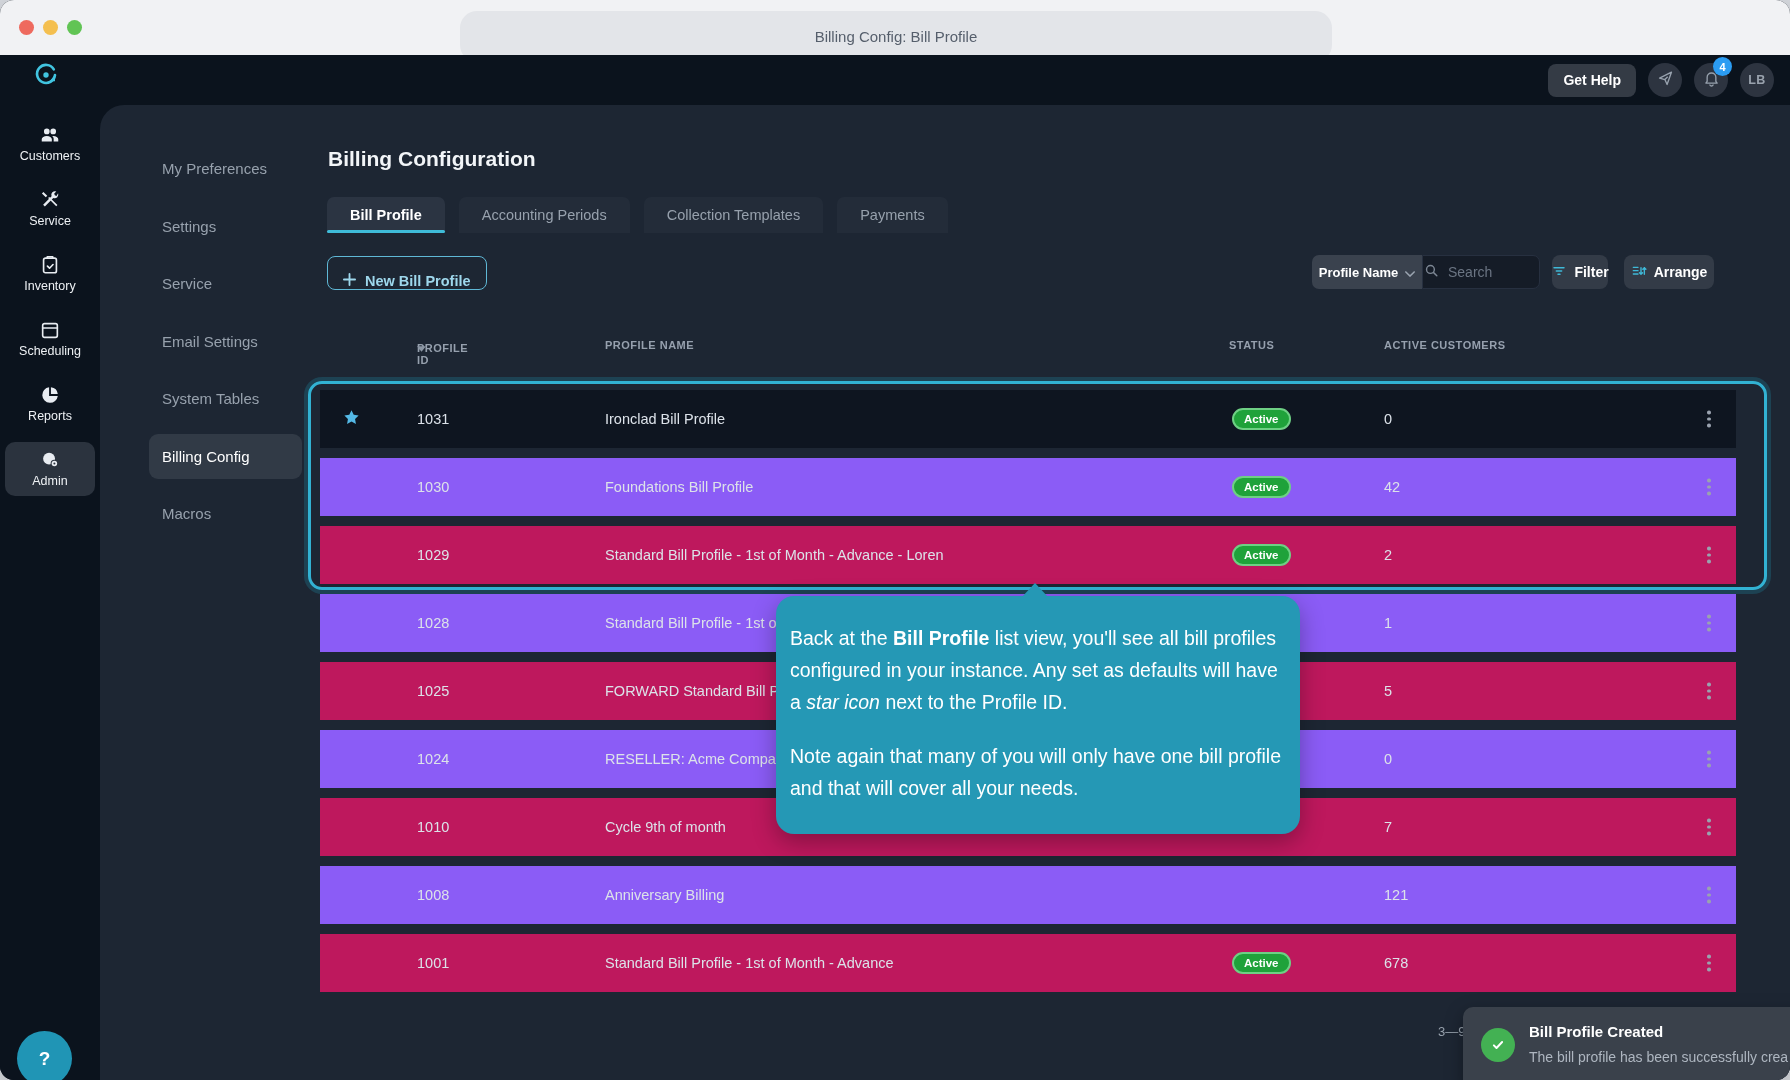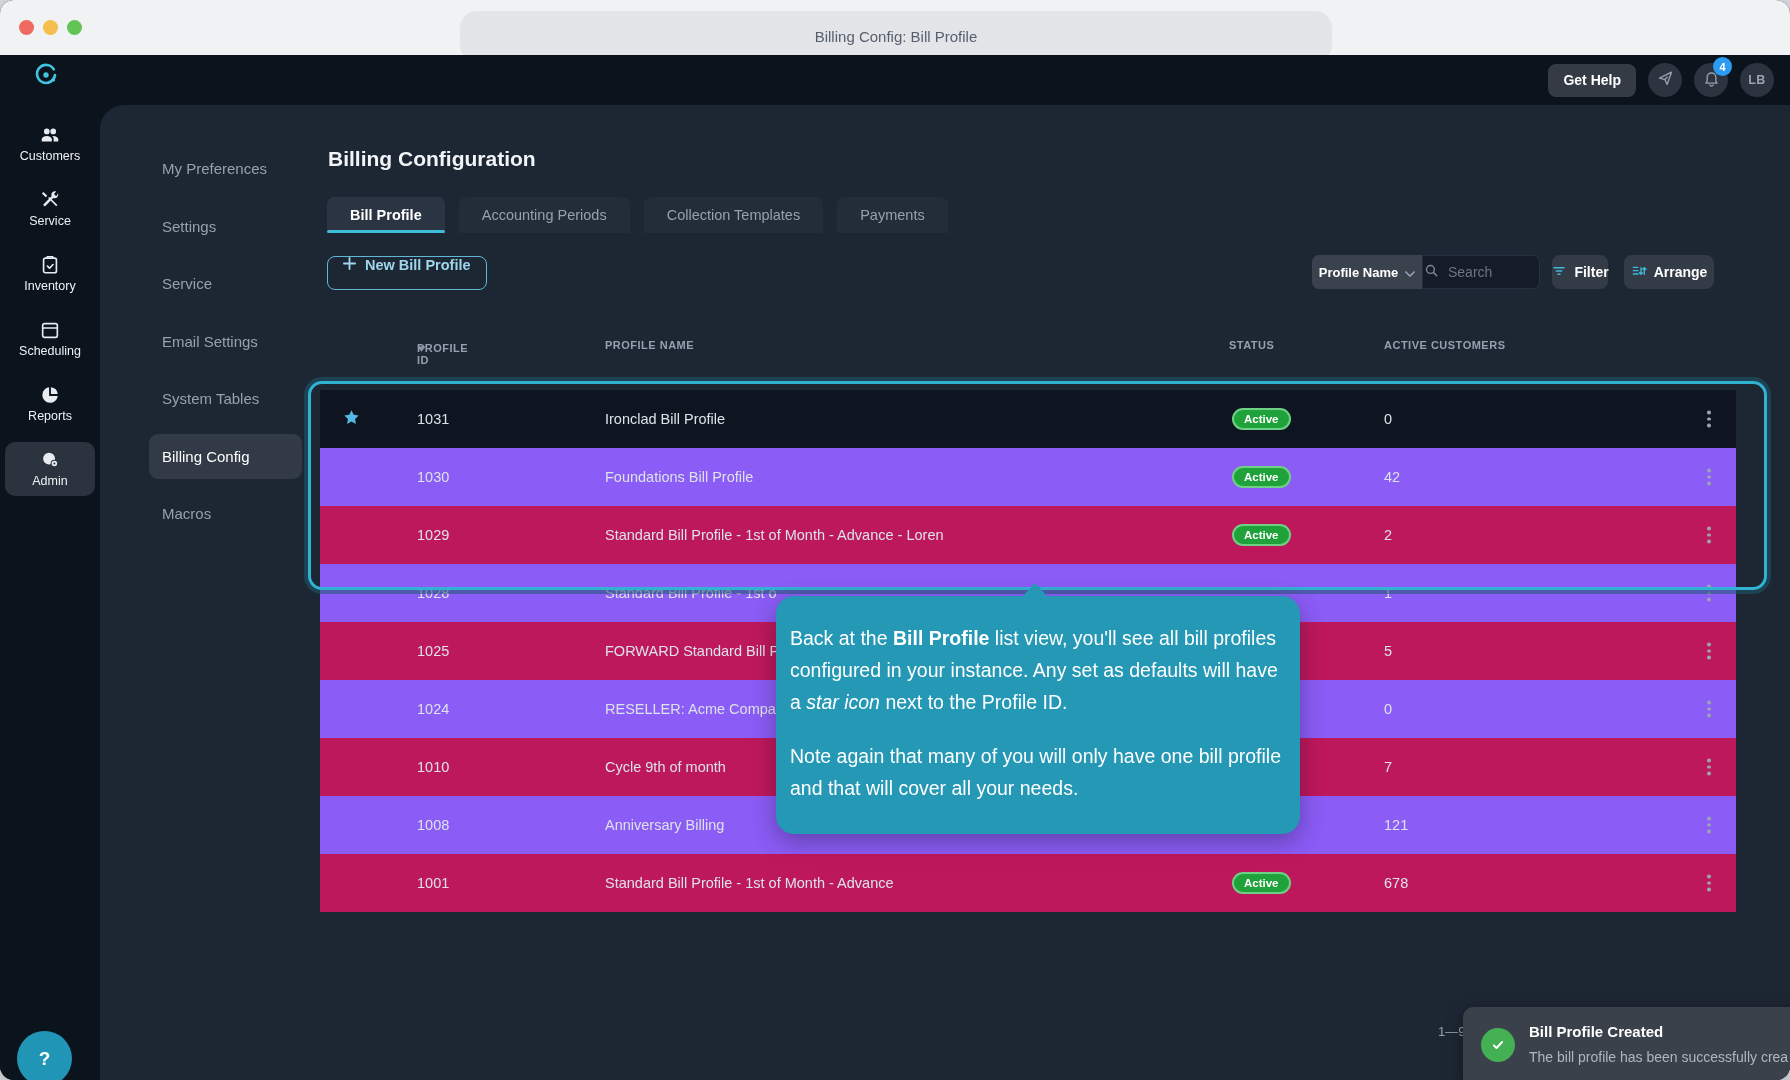--- a/index.html
+++ b/index.html
@@ -31,35 +31,35 @@
   .side-item{width:153px;height:45px;margin:12.5px 0 0 49px;border-radius:9px;display:flex;align-items:center;padding-left:13px;box-sizing:border-box;color:#97a1ad;font-size:15px;cursor:pointer;}
   .side-item:first-child{margin-top:41px}
   .side-item.active{background:#313a46;color:#fff;}
   
   .page-title{position:absolute;left:328px;top:147px;color:#f2f5f8;font-size:21px;font-weight:600;}
   .tabs{position:absolute;left:327px;top:197px;display:flex;gap:14px;}
   .tab{height:36px;padding:0 23px;border-radius:7px 7px 0 0;background:#232c39;color:#97a1ad;font-size:14.5px;display:flex;align-items:center;position:relative;cursor:pointer;}
   .tab.active{background:#2b3442;color:#fff;font-weight:600;}
   .tab.active::after{content:'';position:absolute;left:0;right:0;bottom:0;height:3px;background:#3fbcd9;border-radius:2px;}
   
-  .btn-new{position:absolute;left:327px;top:256px;height:34px;padding:0 15px;border:1.5px solid #5fb8d6;border-radius:8px;display:flex;align-items:flex-start;gap:9px;color:#9ed7ec;font-size:14.5px;font-weight:700;box-sizing:border-box;cursor:pointer;background:transparent;}
+  .btn-new{position:absolute;left:327px;top:256px;height:34px;padding:0 15px;border:1.5px solid #5fb8d6;border-radius:8px;display:flex;align-items:flex-end;gap:9px;color:#9ed7ec;font-size:14.5px;font-weight:700;box-sizing:border-box;cursor:pointer;background:transparent;}
   .tool-right{position:absolute;left:1312px;top:255px;display:flex;align-items:center;}
   .sel{width:110px;height:34px;background:#3a424e;border-radius:7px 0 0 7px;display:flex;align-items:center;justify-content:center;gap:7px;color:#fff;font-size:13px;font-weight:700;cursor:pointer;}
   .search{width:118px;height:34px;background:#151c27;border:1px solid #273040;border-radius:0 7px 7px 0;display:flex;align-items:center;gap:6px;padding:0 0;box-sizing:border-box;}
   .search input{background:transparent;border:none;outline:none;width:80px;color:#cfd6de;font-size:14px;font-family:"Liberation Sans",sans-serif;}
   .search input::placeholder{color:#6b7583;}
   .tbtn{height:34px;background:#333b47;border-radius:8px;display:flex;align-items:center;justify-content:center;gap:7px;color:#fff;font-size:14px;font-weight:700;cursor:pointer;}
   .tbtn.filter{width:56px;margin-left:12px;}
   .tbtn.arrange{width:90px;margin-left:16px;}
   
   .thead{position:absolute;left:320px;top:336px;width:1416px;height:22px;color:#96a0ae;font-size:11px;font-weight:600;letter-spacing:.5px;text-transform:uppercase;}
   .thead span{position:absolute;top:3px;}
   .h-id{left:97px;display:flex;gap:7px;align-items:center;cursor:pointer;}
   .h-name{left:285px}.h-status{left:909px}.h-cust{left:1064px}
-  .rows{position:absolute;left:320px;top:390px;display:flex;flex-direction:column;gap:0;}
+  .rows{position:absolute;left:320px;top:390px;display:flex;flex-direction:column;gap:10px;}
   .row{position:relative;width:1416px;height:58px;cursor:pointer;}
   .row.alt-a{background:#8b5cf6}.row.alt-b{background:#be185d}.row.emph{background:#0e1520}
   .cell{position:absolute;top:50%;transform:translateY(-50%);color:#dce2e9;font-size:14.5px;}
   .c-star{left:20px;width:22px;text-align:center;}
   .c-id{left:97px}.c-name{left:285px;white-space:nowrap;}
   .c-status{left:912px}.c-cust{left:1064px}
   .pill{display:inline-block;background:#1fa23a;border:2px solid #6ed084;border-radius:12px;color:#fff;font-size:11.5px;font-weight:700;padding:3px 10px;}
   .c-kebab{left:1382px;width:14px;display:flex;flex-direction:column;gap:3px;align-items:center;cursor:pointer;}
   .c-kebab i{width:3.6px;height:3.6px;border-radius:50%;background:#9aa3af;}
   .pagination{position:absolute;left:1438px;top:1024px;color:#97a1ad;font-size:13px;}
@@ -407,21 +407,21 @@
         <span class="cell c-cust">678</span>
         <span class="cell c-kebab">
           <i></i>
           <i></i>
           <i></i>
         </span>
       </div>
 
   </div>
 
-  <div class="pagination">1—9</div>
+  <div class="pagination">3—9</div>
 
   <div class="highlight"></div>
 
   <div class="tooltip">
     <span class="arrow"></span>
     <p><span>Back at the </span><b>Bill Profile</b><span> list view, you'll see all bill profiles configured in your instance. Any set as defaults will have a </span><i>star icon</i><span> next to the Profile ID.</span></p>
     <p>Note again that many of you will only have one bill profile and that will cover all your needs.</p>
   </div>
 
   <div class="toast">

